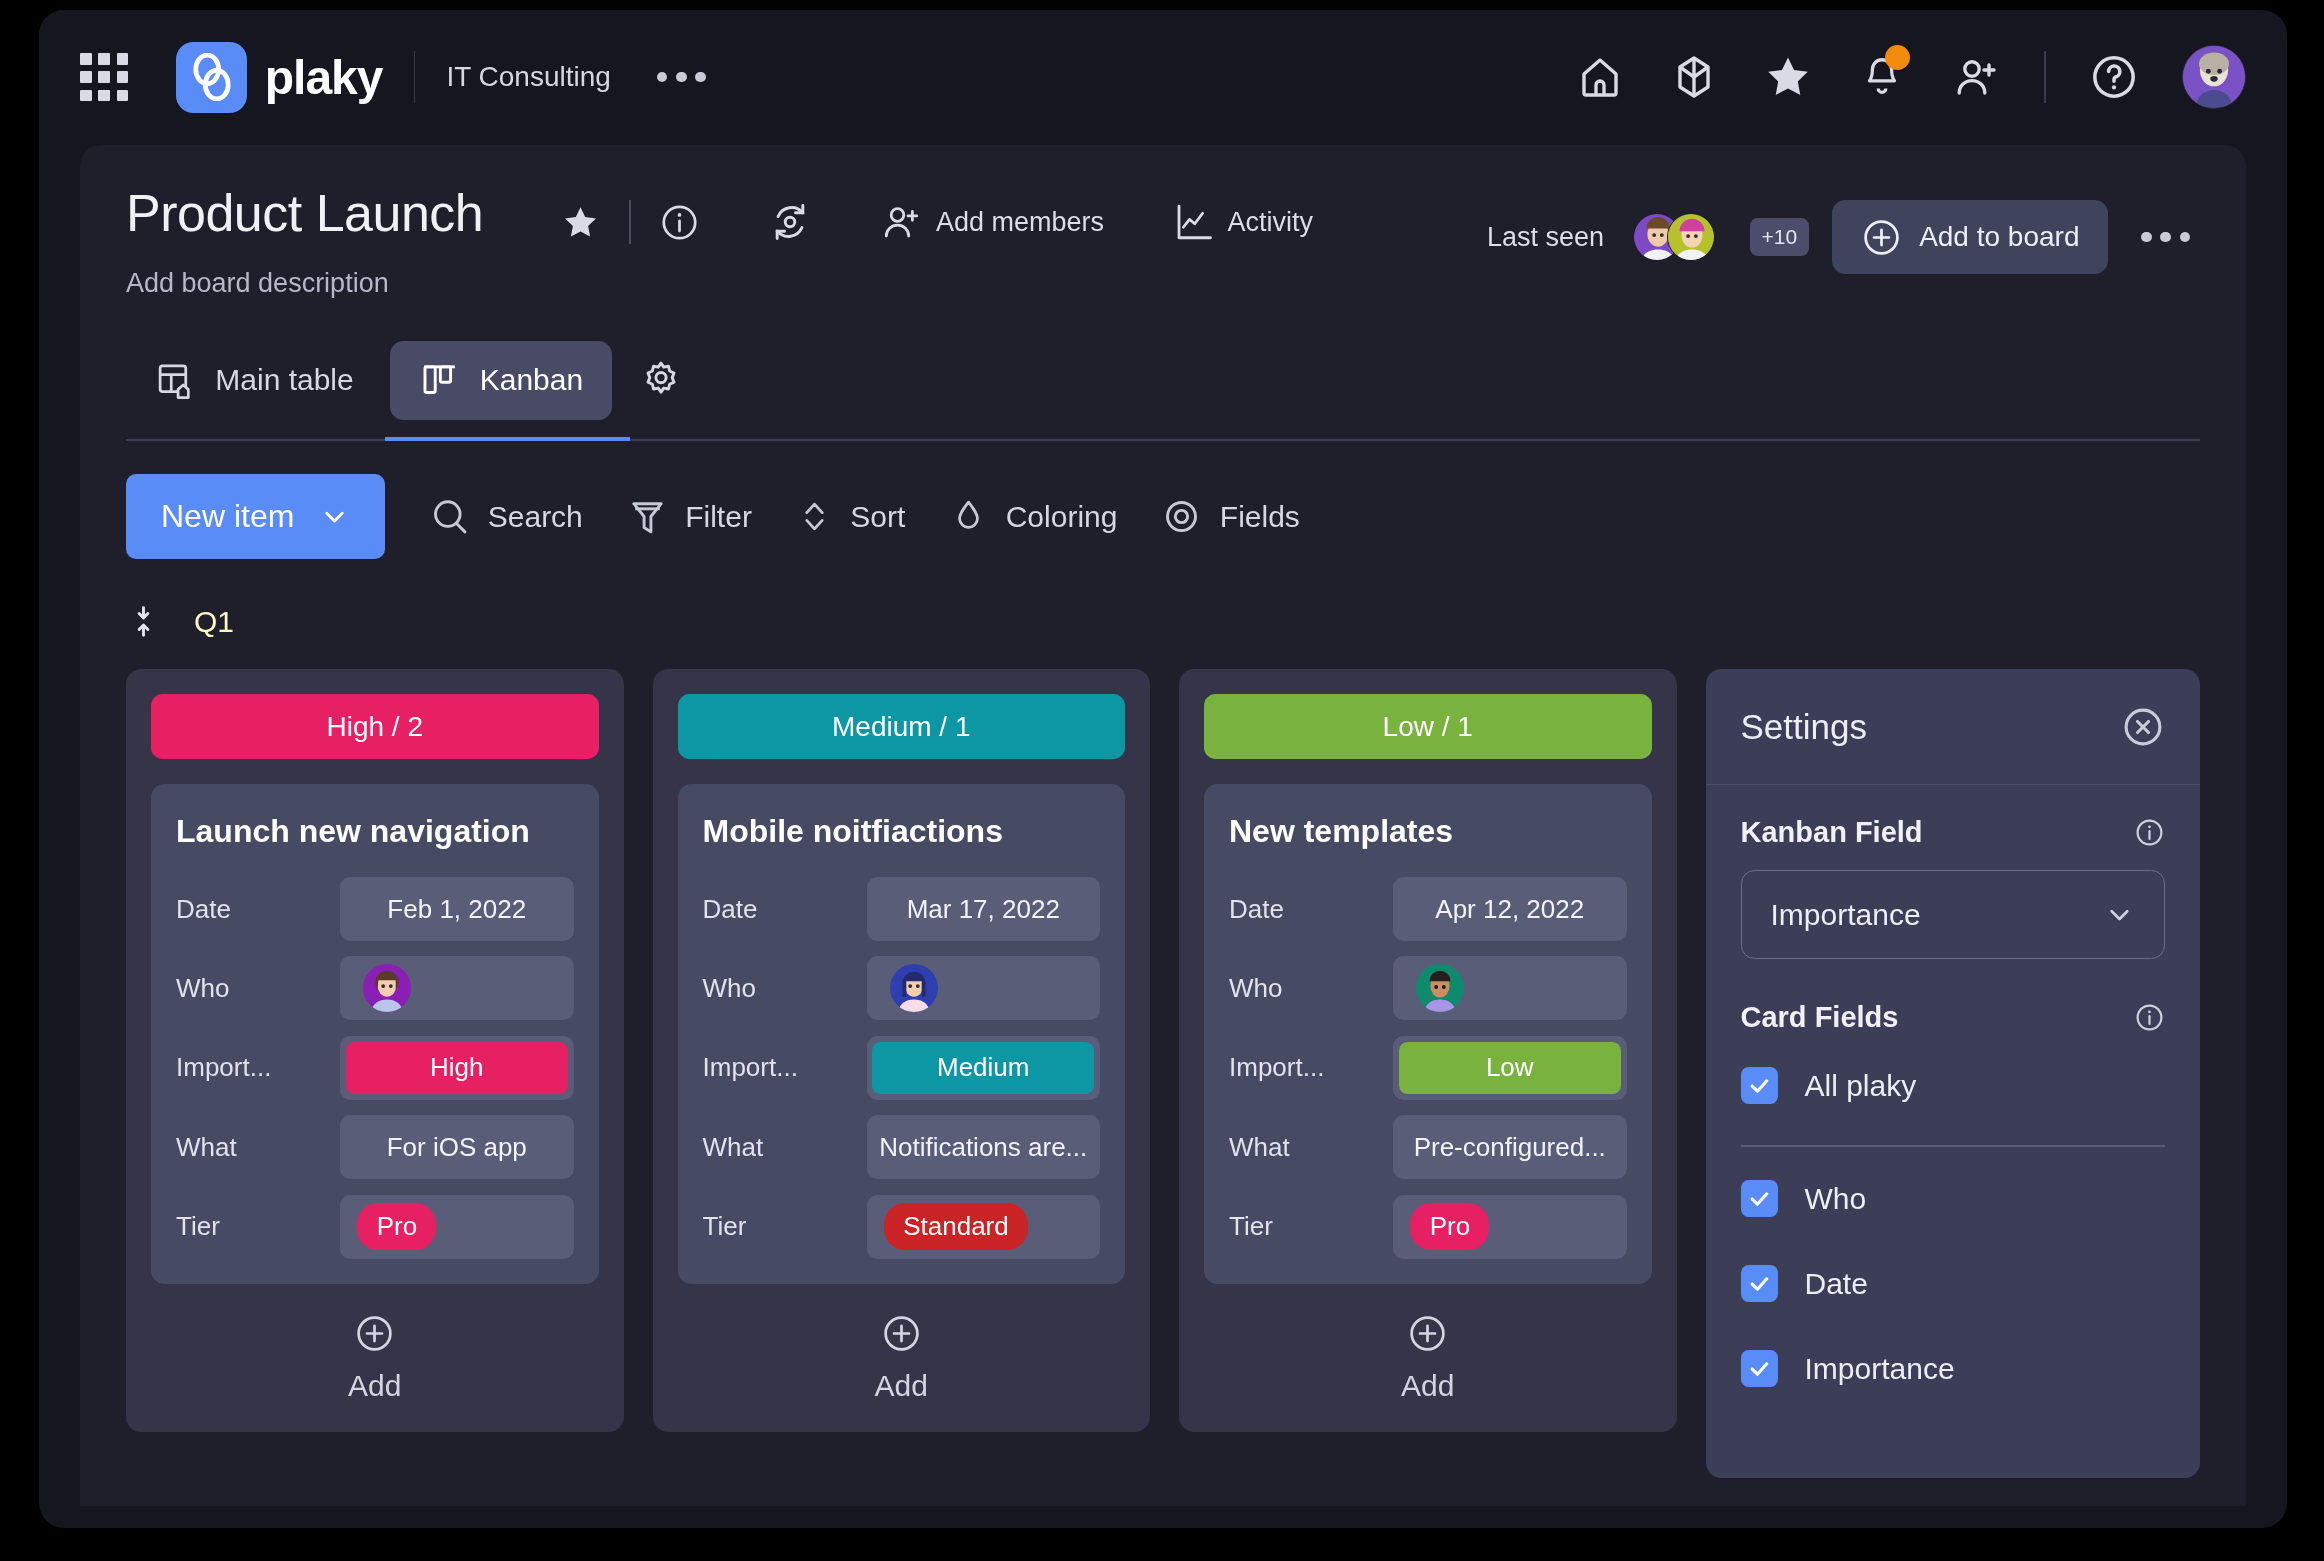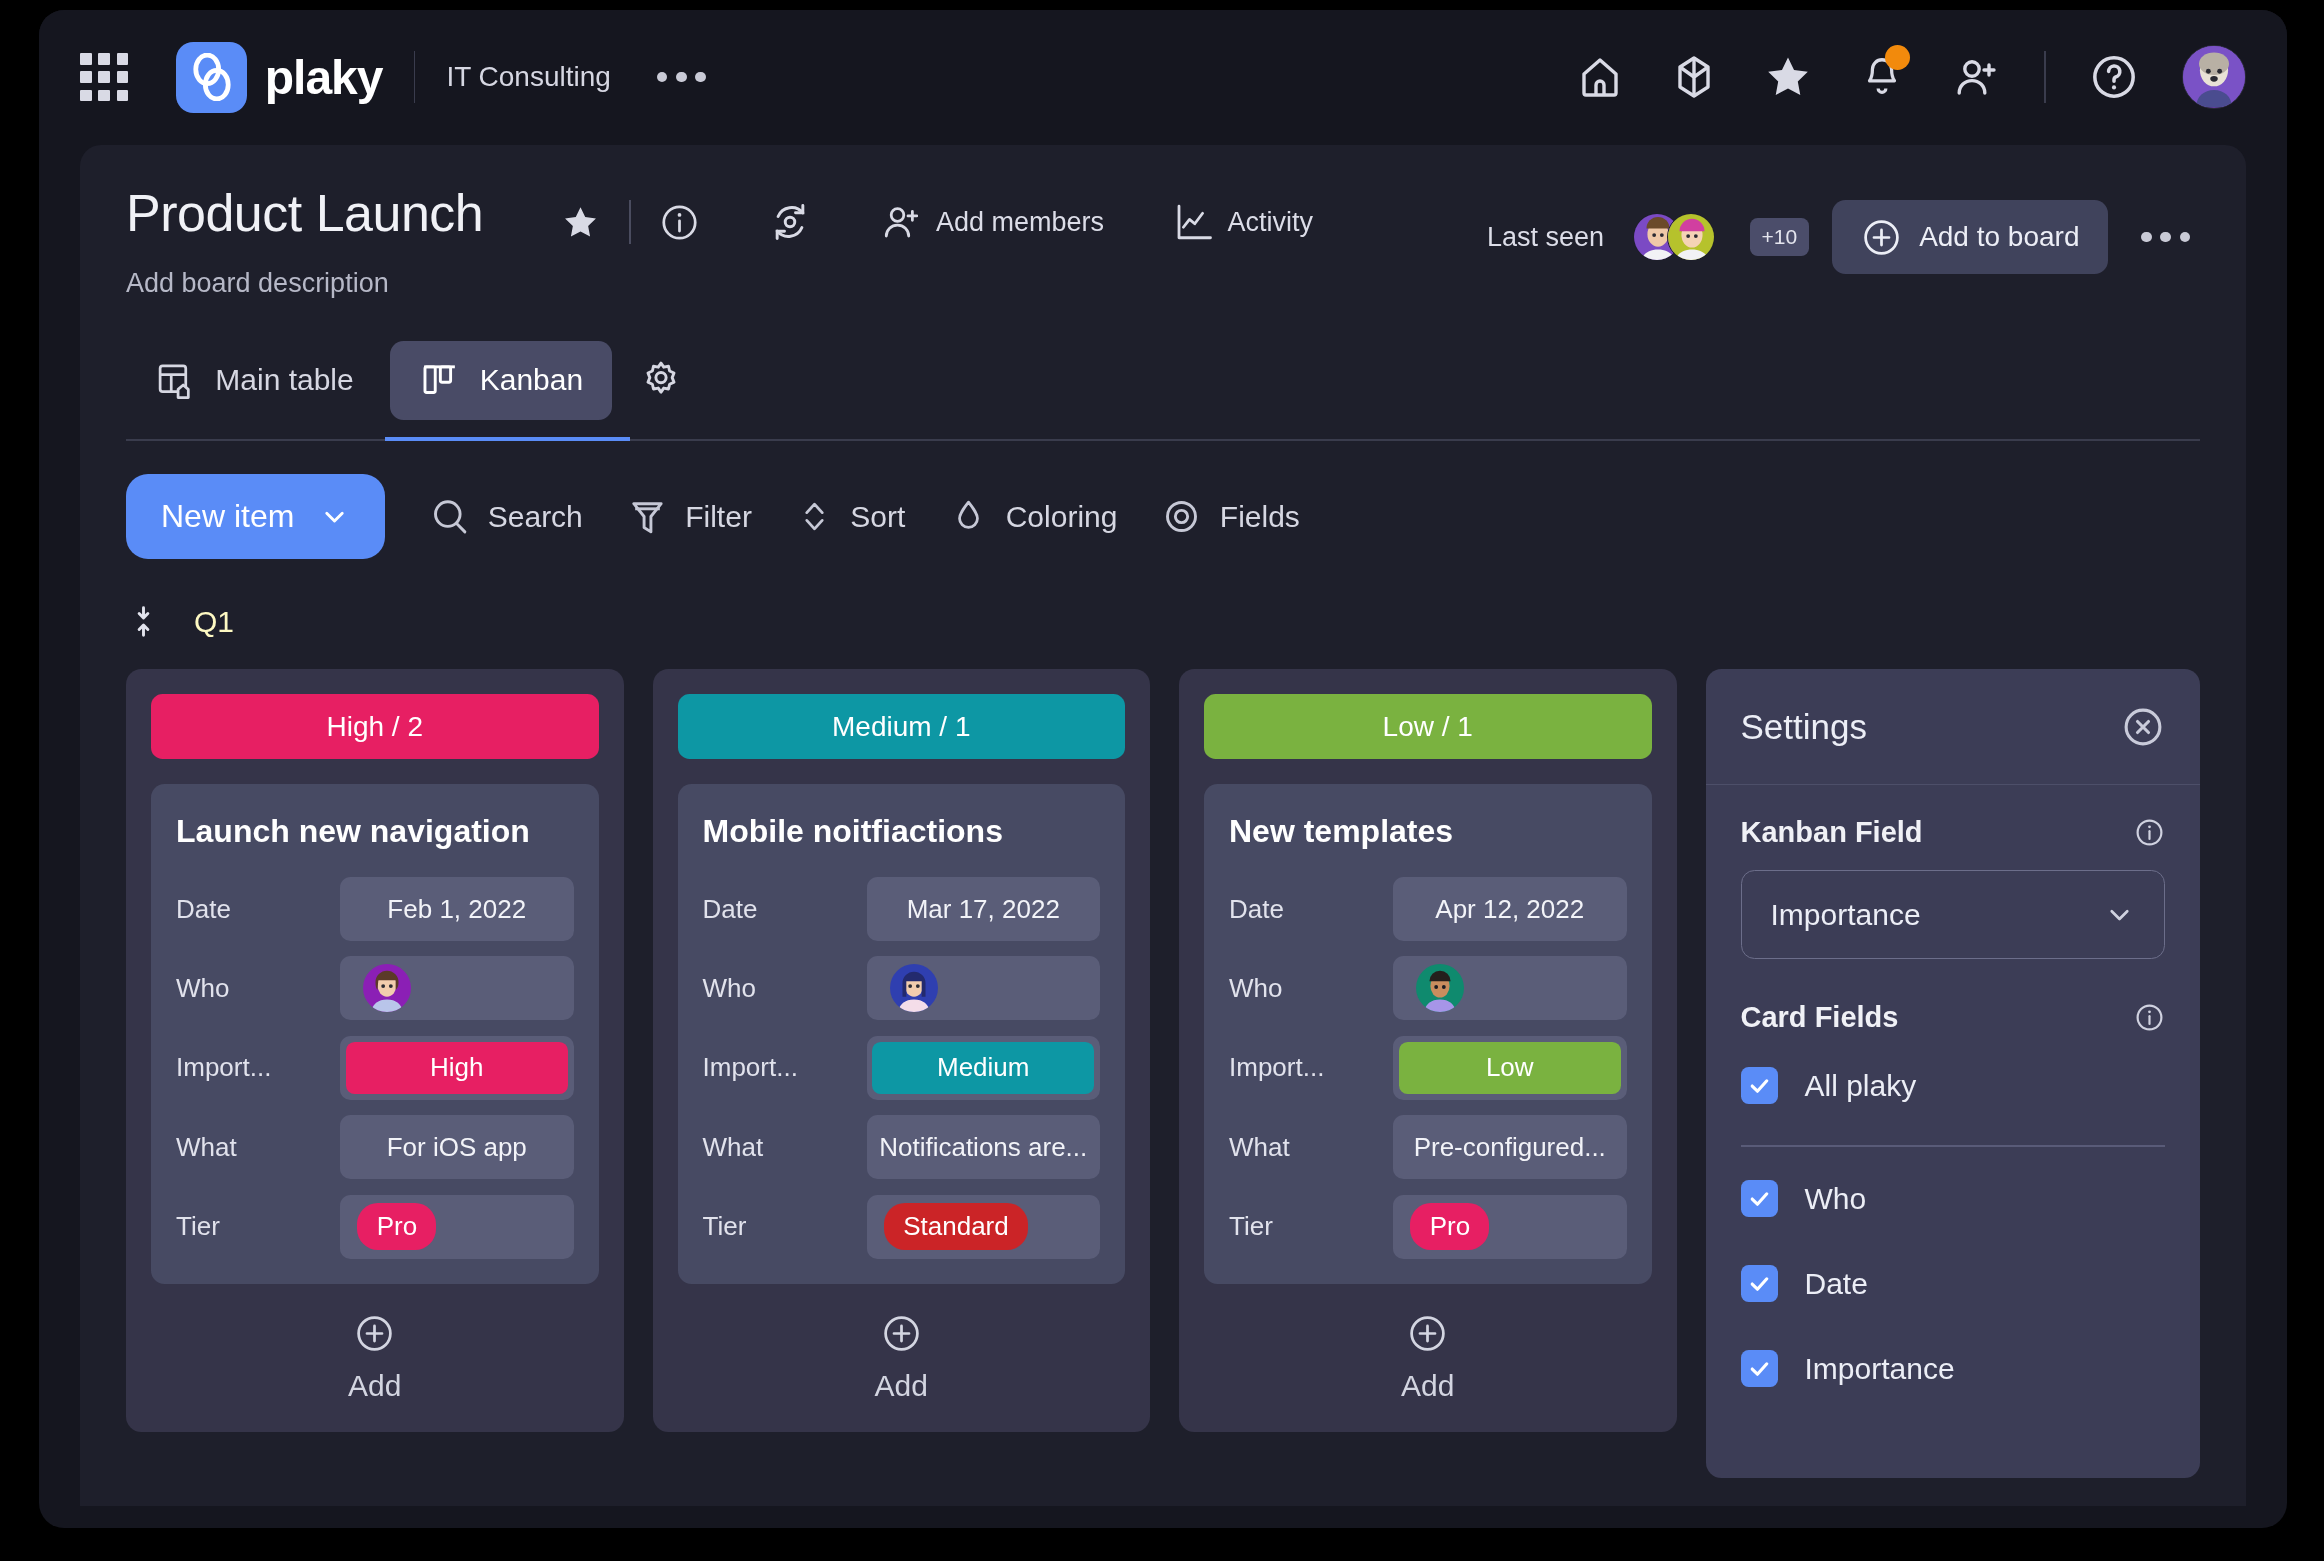--- a/index.html
+++ b/index.html
@@ -96,21 +96,21 @@
   .tab.active { background: #494b66; }
   .tab.active .t-label { color: #fff; }
   .tabs-underline { position: absolute; left: 0; right: 0; bottom: -21px; height: 1.9px; background: #3a3c4d; }
   .tab-indicator { position: absolute; bottom: -21px; height: 3.9px; background: #5a8cf7; }
   .gear-tab { padding: 15.4px 19.3px; cursor: pointer; }
 
   
   .toolbar { margin-top: 54px; display: flex; align-items: center; gap: 0; }
   .newitem {
     background: #5a8cf7; color: #fff; font-size: 32px;
-    border-radius: 22px; padding: 24px 35px;
+    border-radius: 10px; padding: 24px 35px;
     display: flex; align-items: center; gap: 25px; cursor: pointer;
   }
   .tool {
     display: flex; align-items: center; gap: 17.4px;
     margin-left: 44px; cursor: pointer;
   }
   .tool span { font-size: 30px; color: #d6d7e2; }
 
   
   .group-row { margin-top: 42px; display: flex; align-items: center; gap: 33px; }

